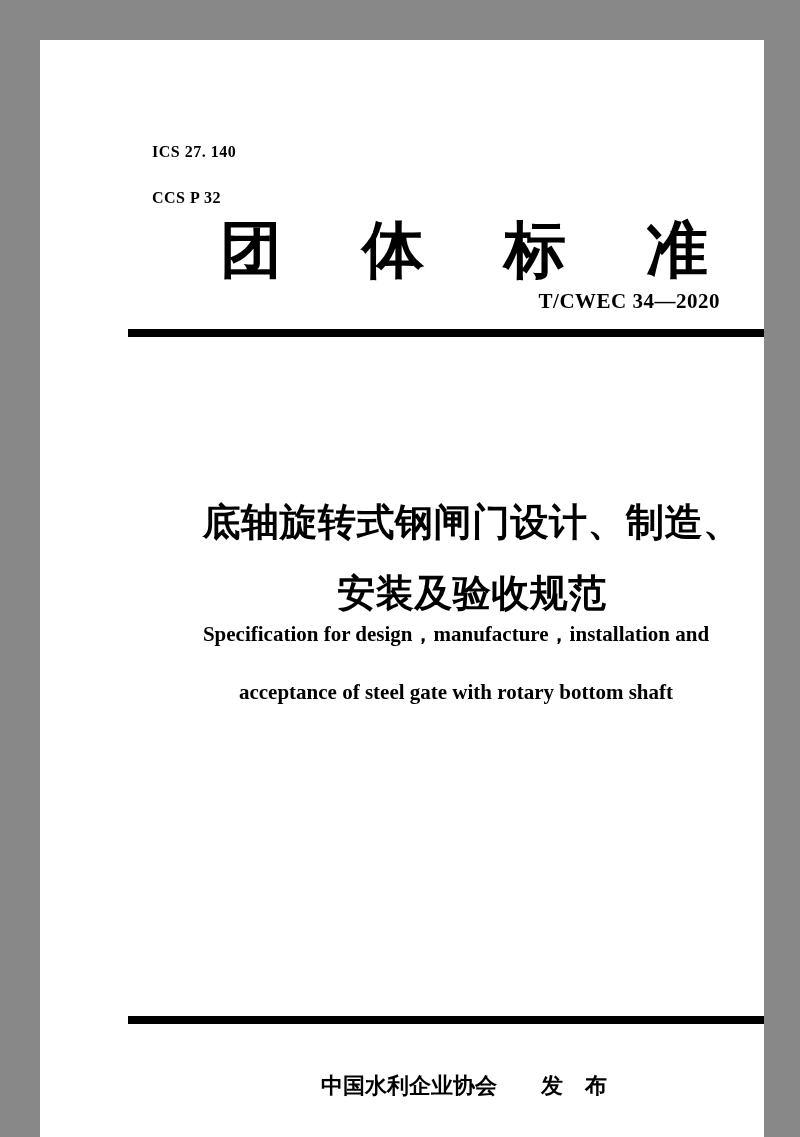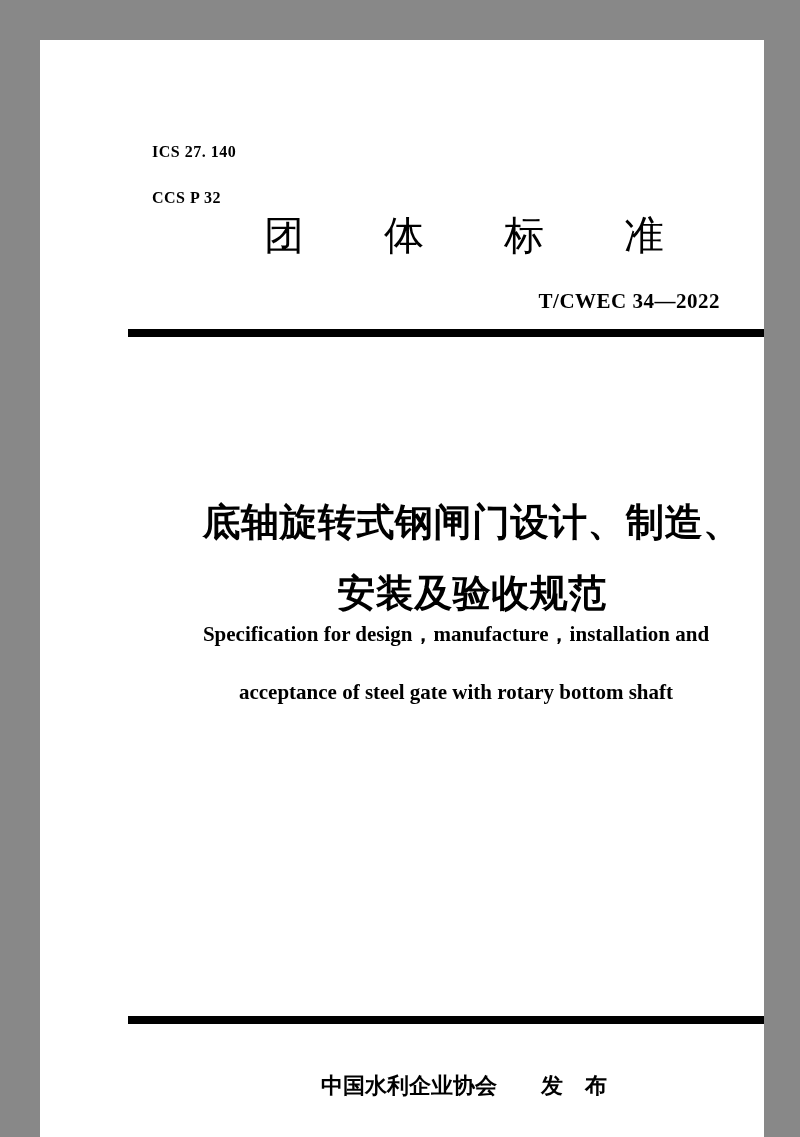--- a/index.html
+++ b/index.html
@@ -28,22 +28,22 @@
   .doc-type-wrap {
     position: absolute;
     top: 128px;
     left: 0;
     width: 100%;
     text-align: center;
   }
   .doc-type {
     display: inline-block;
     font-family: "Liberation Sans", "DejaVu Sans", sans-serif;
-    font-size: 40px;
-    font-weight: normal;
+    font-size: 62px;
+    font-weight: bold;
     letter-spacing: 80px;
     margin-right: -80px;
     white-space: nowrap;
   }
   
   .std-number {
     position: absolute;
     top: 229px;
     right: 100px;
     font-size: 21px;
@@ -127,21 +127,21 @@
 
   <div class="codes">
     <div>ICS 27. 140</div>
     <div>CCS P 32</div>
   </div>
 
   <div class="doc-type-wrap">
     <span class="doc-type">团体标准</span>
   </div>
 
-  <div class="std-number">T/CWEC 34—2022</div>
+  <div class="std-number">T/CWEC 34—2020</div>
 
   <div class="rule-top"></div>
 
   <div class="main-title">
     <div>底轴旋转式钢闸门设计、制造、</div>
     <div>安装及验收规范</div>
   </div>
 
   <div class="en-title">
     <div>Specification for design，manufacture，installation and</div>

